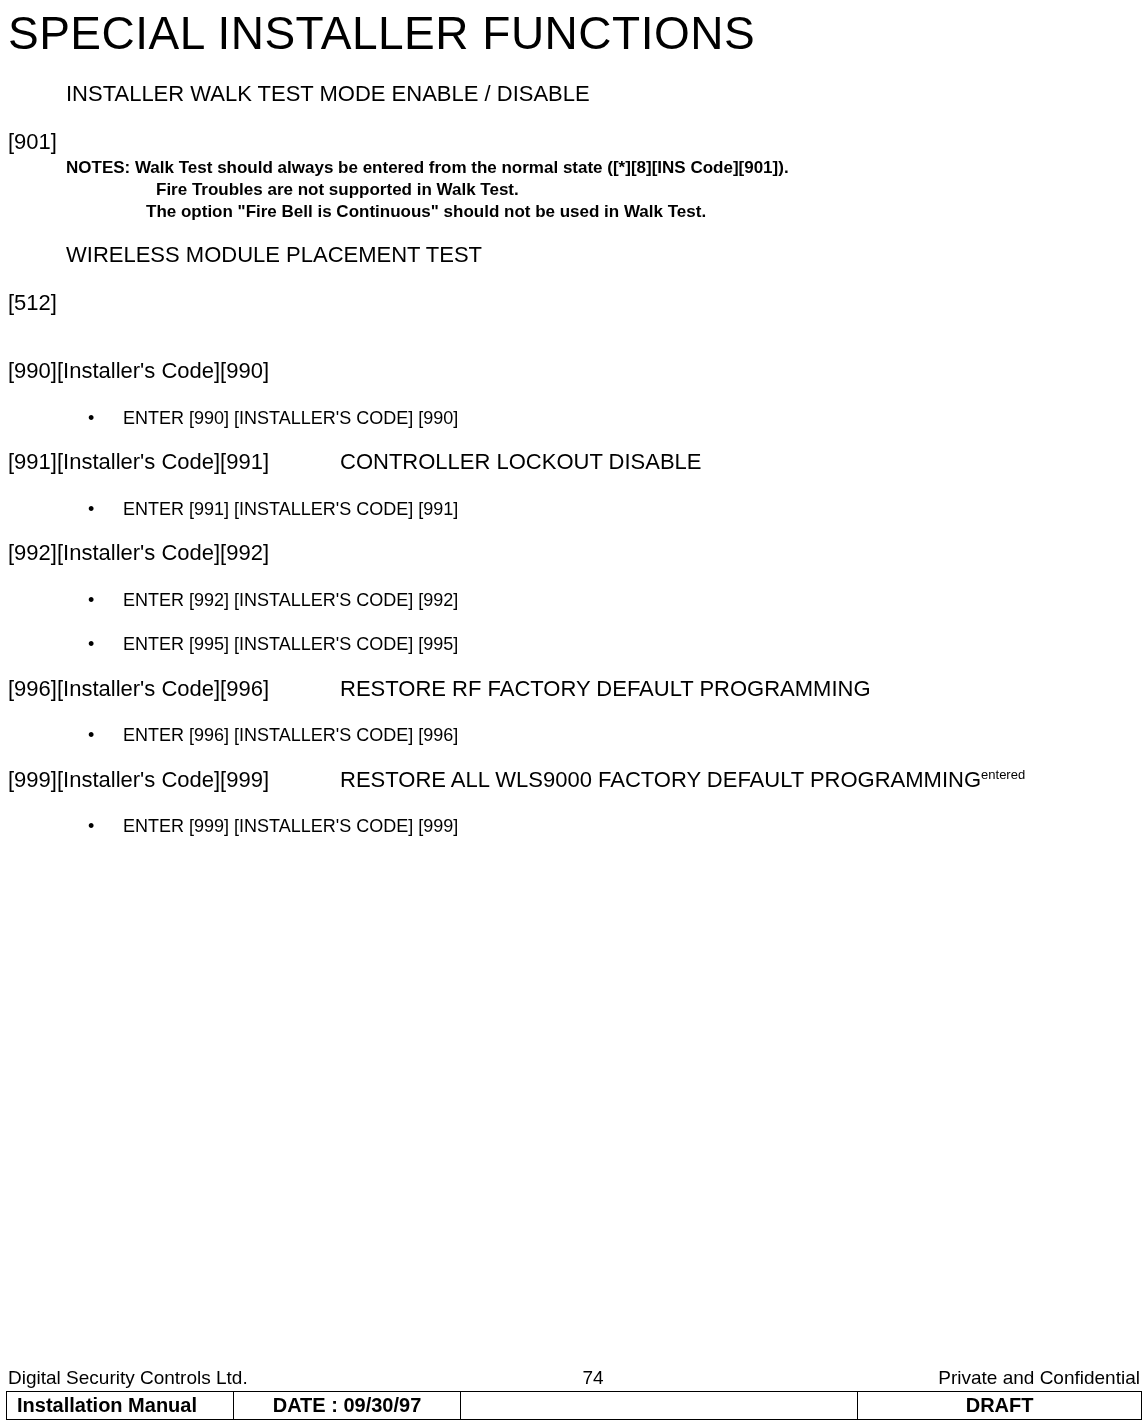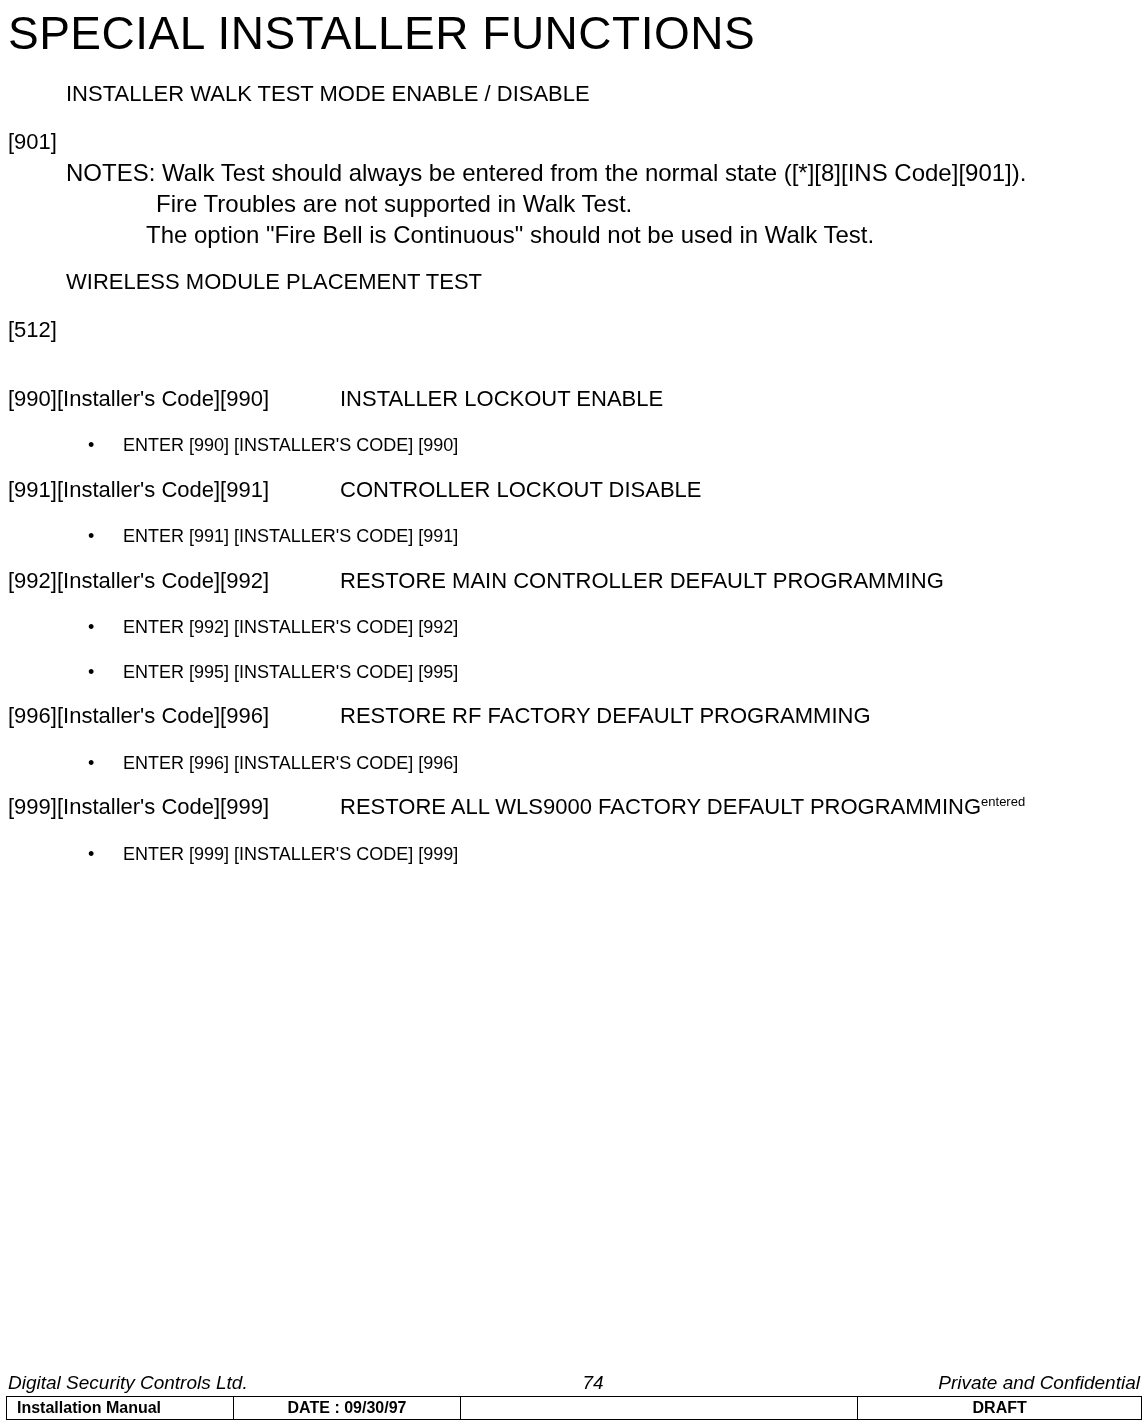--- a/index.html
+++ b/index.html
@@ -36,22 +36,22 @@
     .code-wide {
       display: inline-block;
       width: 332px;
       flex-shrink: 0;
     }
     .desc {
       display: inline-block;
       text-align: right;
     }
     .notes {
-      font-size: 24px;
-      font-weight: normal;
+      font-size: 17px;
+      font-weight: bold;
       margin-left: 58px;
       line-height: 1.3;
     }
     .notes-indent {
       display: block;
       padding-left: 90px;
     }
     .bullet-row {
       font-size: 18px;
       font-weight: normal;
@@ -73,31 +73,30 @@
     }
     .footer {
       position: absolute;
       left: 6px;
       right: 6px;
       bottom: 6px;
     }
     .footer-italic {
       display: flex;
       justify-content: space-between;
-      font-style: italic;
       font-size: 19px;
       padding: 0 2px 2px 2px;
     }
     .footer-table {
       width: 100%;
       border-collapse: collapse;
     }
     .footer-table td {
       border: 1px solid #000;
-      font-size: 16px;
+      font-size: 20px;
       font-weight: bold;
       padding: 2px 4px;
       text-align: center;
       height: 22px;
     }
     .footer-table td:first-child { width: 20%; text-align: left; padding-left: 10px; }
     .footer-table td:nth-child(2) { width: 20%; }
     .footer-table td:nth-child(3) { width: 35%; }
     .footer-table td:nth-child(4) { width: 25%; }
   </style>
@@ -121,21 +120,20 @@
 <div class="section" style="margin-bottom:40px">
   <div class="row-heading">
     <span class="code">[512]</span>
     <span class="desc">WIRELESS MODULE PLACEMENT TEST</span>
   </div>
 </div>
 
 <div class="section">
   <div class="row-heading">
     <span class="code-wide">[990][Installer's Code][990]</span>
-    <span class="desc">INSTALLER LOCKOUT ENABLE</span>
   </div>
   <div class="bullet-row">
     <span class="bullet">•</span>
     <span class="item">ENTER [990] [INSTALLER'S CODE] [990]</span>
   </div>
 </div>
 
 <div class="section">
   <div class="row-heading">
     <span class="code-wide">[991][Installer's Code][991]</span>
@@ -143,21 +141,20 @@
   </div>
   <div class="bullet-row">
     <span class="bullet">•</span>
     <span class="item">ENTER [991] [INSTALLER'S CODE] [991]</span>
   </div>
 </div>
 
 <div class="section">
   <div class="row-heading">
     <span class="code-wide">[992][Installer's Code][992]</span>
-    <span class="desc">RESTORE MAIN CONTROLLER DEFAULT PROGRAMMING</span>
   </div>
   <div class="bullet-row">
     <span class="bullet">•</span>
     <span class="item">ENTER [992] [INSTALLER'S CODE] [992]</span>
   </div>
 </div>
 
 <div class="section">
   <div class="bullet-row">
     <span class="bullet">•</span>

